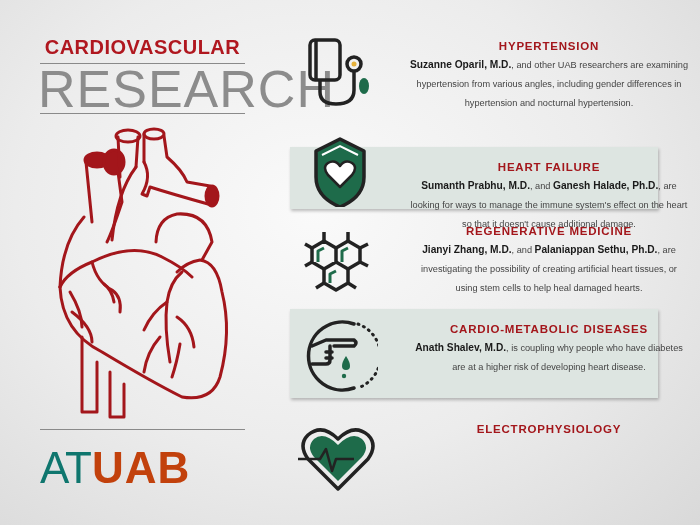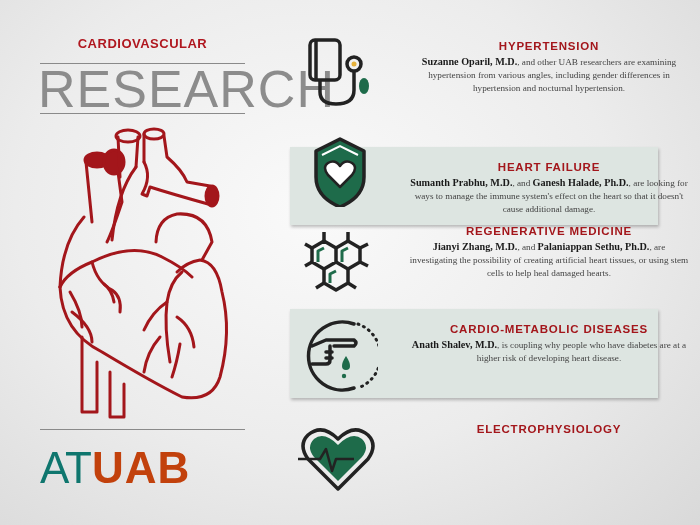--- a/index.html
+++ b/index.html
@@ -4,21 +4,21 @@
 <style>
   html, body { margin:0; padding:0; }
   body {
     width:700px; height:525px; overflow:hidden; position:relative;
     background: radial-gradient(ellipse at 45% 40%, #fafafa 0%, #ececec 55%, #d9d9d9 100%);
     font-family: "Liberation Sans", sans-serif;
   }
   .left { position:absolute; left:0; top:0; width:290px; height:525px; }
   .title-top {
     position:absolute; left:40px; top:36px; width:205px; text-align:center;
-    font-weight:bold; font-size:13px; color:#b0171f; letter-spacing:0.5px;
+    font-weight:bold; font-size:20px; color:#b0171f; letter-spacing:0.5px;
   }
   .rule { position:absolute; left:40px; width:205px; height:1px; background:#8a8a8a; }
   .title-mid {
     position:absolute; left:38px; top:67px; width:210px; text-align:center;
     font-size:52px; color:#8c8c8c; letter-spacing:1px; line-height:44px;
   }
   .heart-art { position:absolute; left:52px; top:122px; width:200px; height:300px; }
   .title-bot {
     position:absolute; left:40px; top:443px; width:210px;
     font-size:44px; line-height:50px; white-space:nowrap;
@@ -27,21 +27,21 @@
   .uab { color:#c2410c; font-weight:bold; margin-left:1px; letter-spacing:1px; }
 
   .item { position:absolute; left:290px; width:410px; }
   .item.boxed .box {
     position:absolute; left:0; top:0; width:368px; height:100%;
     background:#dde5e1; box-shadow: 1px 2px 3px rgba(0,0,0,0.25);
   }
   .icon { position:absolute; left:12px; width:76px; height:76px; }
   .text { position:absolute; left:119px; width:280px;text-align:center; }
   .heading { font-weight:bold; font-size:11.5px; color:#a3161b; letter-spacing:0.8px; margin-bottom:3px; }
-  .body { font-size:9.2px; line-height:13px; color:#444;font-family:Liberation Serif, serif; }
+  .body { font-size:9.2px; line-height:19px; color:#444; }
   .body b { color:#1a1a1a; font-size:10.2px; }
 </style>
 </head>
 <body>
 
 <div class="left">
   <div class="title-top">CARDIOVASCULAR</div>
   <div class="rule" style="top:63px"></div>
   <div class="title-mid">RESEARCH</div>
   <div class="rule" style="top:113px"></div>
@@ -99,21 +99,21 @@
   </svg>
   <div class="text" style="top:12px">
     <div class="heading">HYPERTENSION</div>
     <div class="body">
       <b>Suzanne Oparil, M.D.</b><span>, and other UAB researchers</span>
       <span>are examining hypertension from various angles, including gender differences in hypertension and nocturnal hypertension.</span>
     </div>
   </div>
 </div>
 
-<div class="item boxed" style="top:147px;height:78px">
+<div class="item boxed" style="top:147px;height:62px">
   <div class="box"></div>
   <svg class="icon" style="top:-16px" viewBox="0 0 76 76">
     <path d="M14 20 L38 8 L62 20 L62 46 Q62 66 38 76 Q14 66 14 46 Z" fill="#1e6b4a" stroke="#222" stroke-width="3.5" stroke-linejoin="round"></path>
     <path d="M20 24 L38 15 L56 24" fill="none" stroke="#fff" stroke-width="2"></path>
     <path d="M38 56 L26 44 Q20 36 26 32 Q33 28 38 35 Q43 28 50 32 Q56 36 50 44 Z" fill="#fff" stroke="#222" stroke-width="2.5" stroke-linejoin="round"></path>
   </svg>
   <div class="text" style="top:14px">
     <div class="heading">HEART FAILURE</div>
     <div class="body">
       <b>Sumanth Prabhu, M.D.</b><span>, and </span><b>Ganesh Halade, Ph.D.</b><span>,</span>

